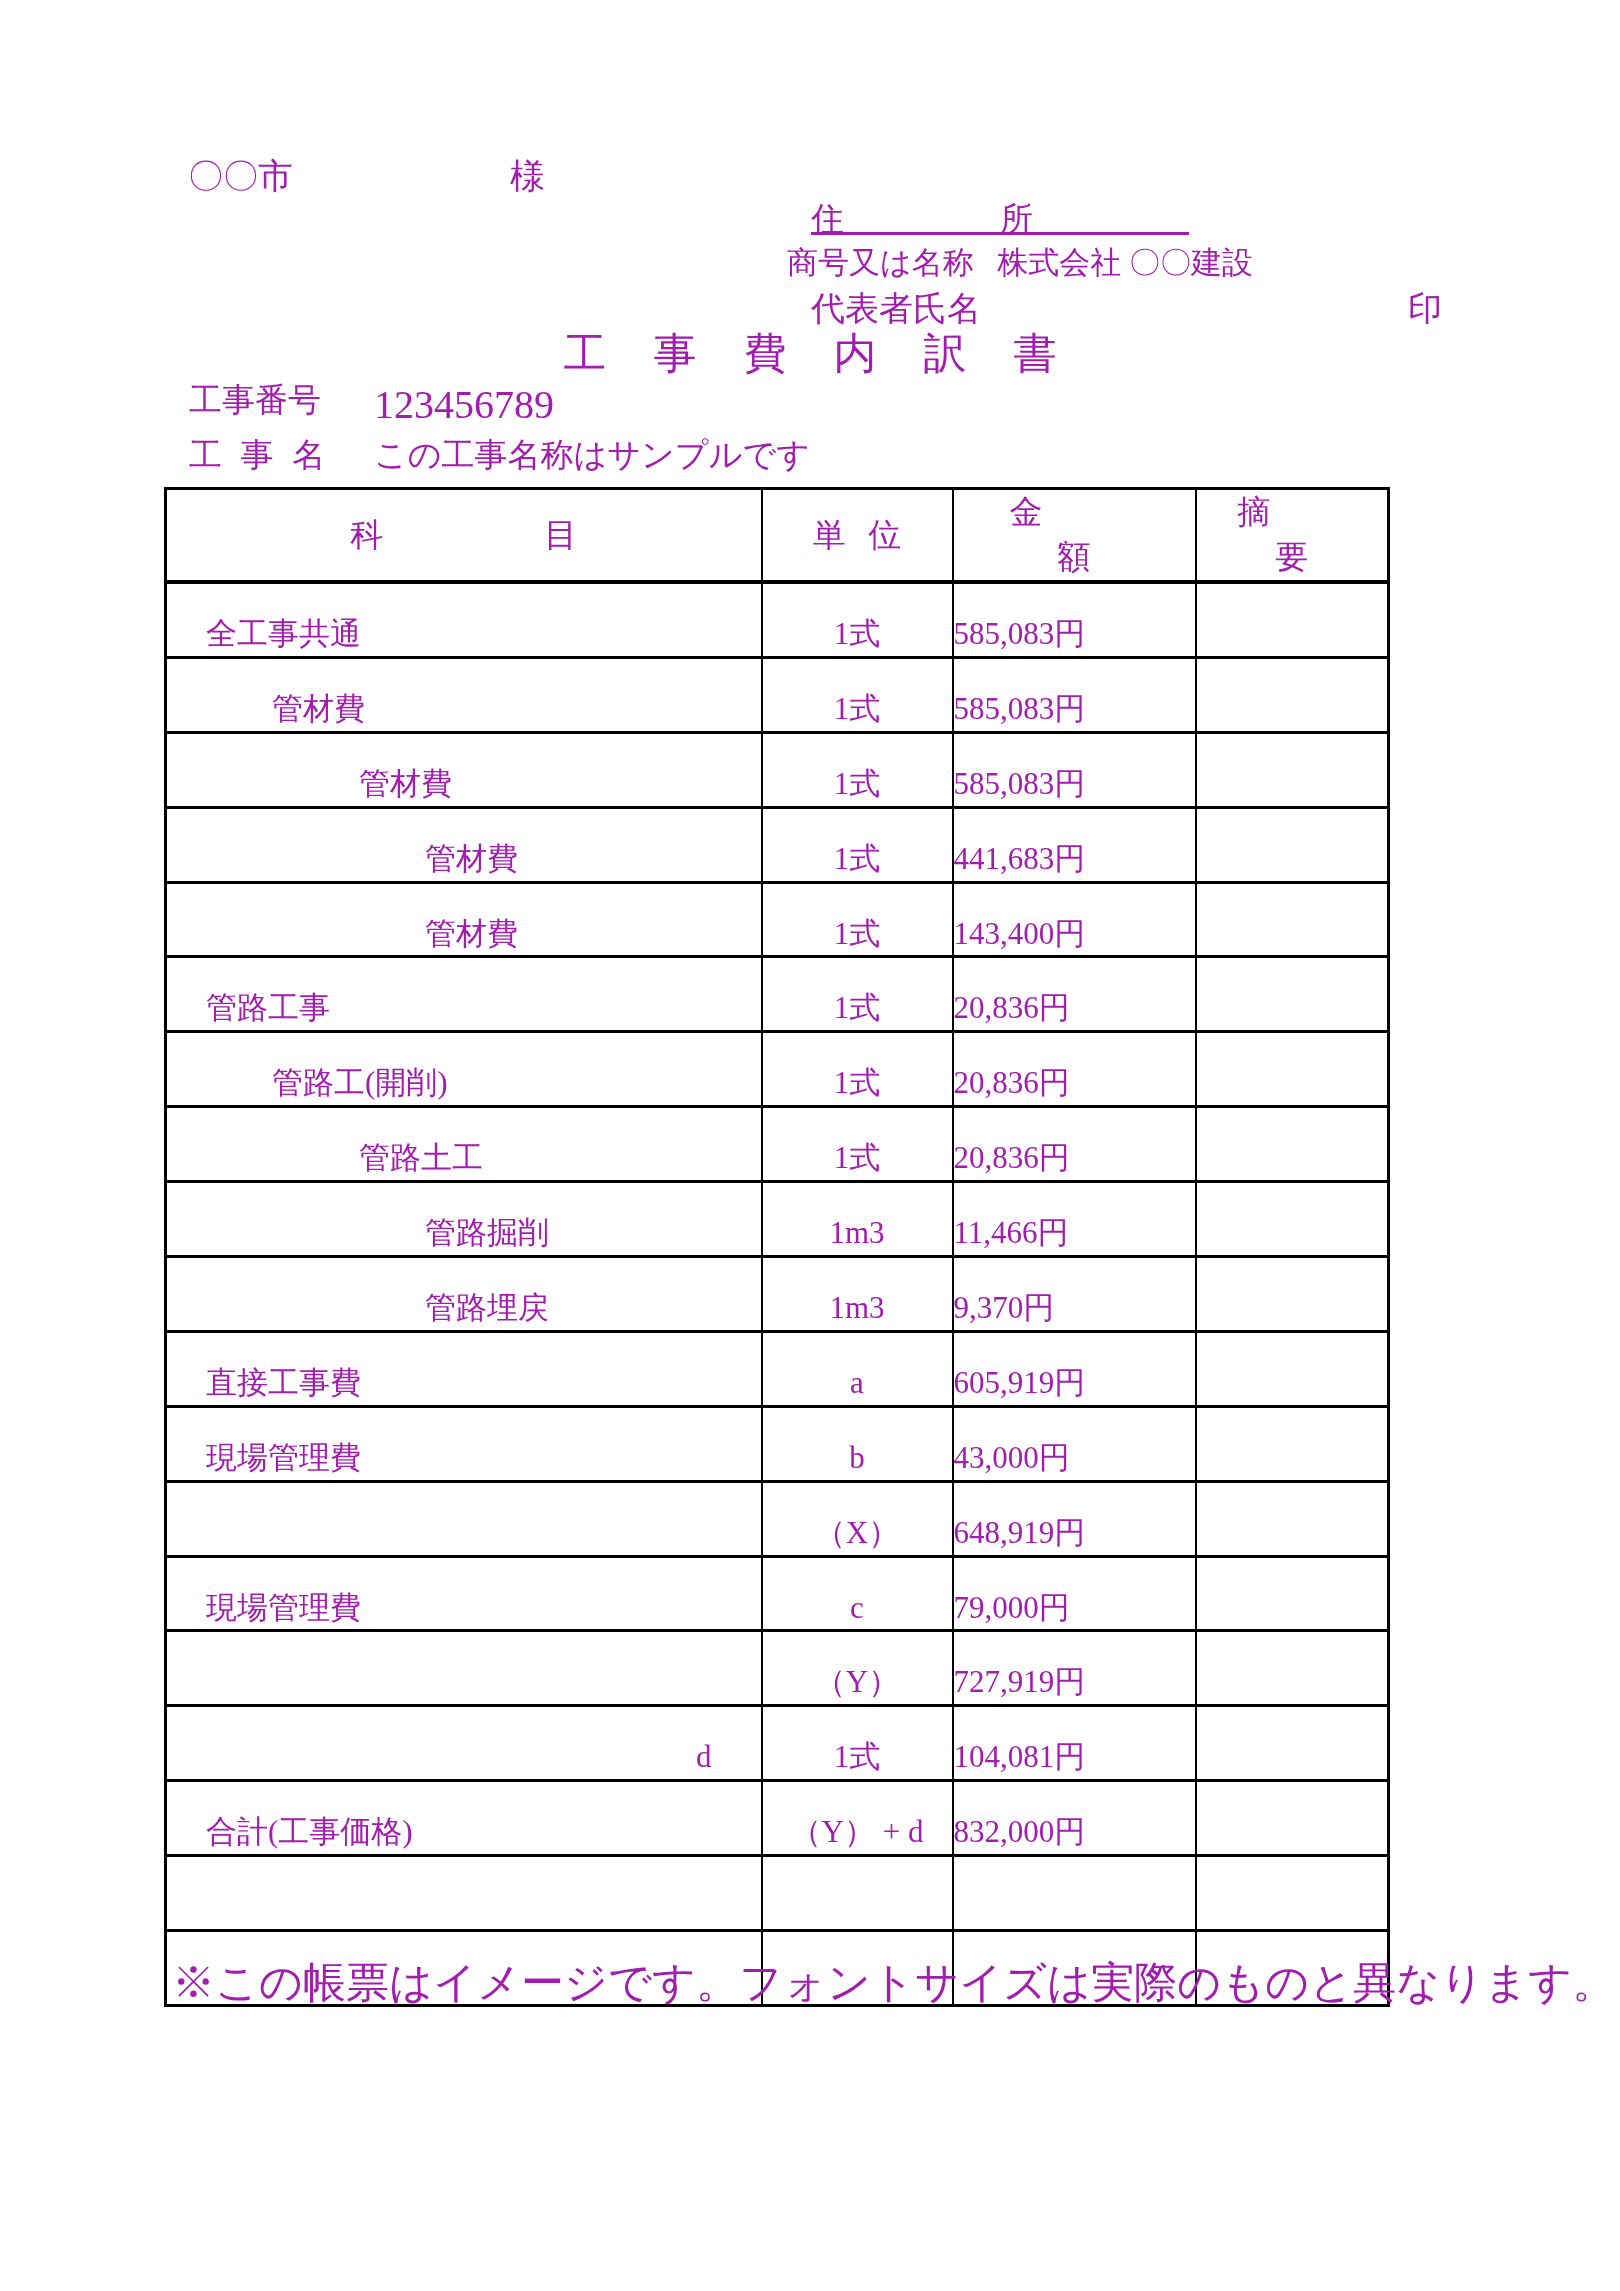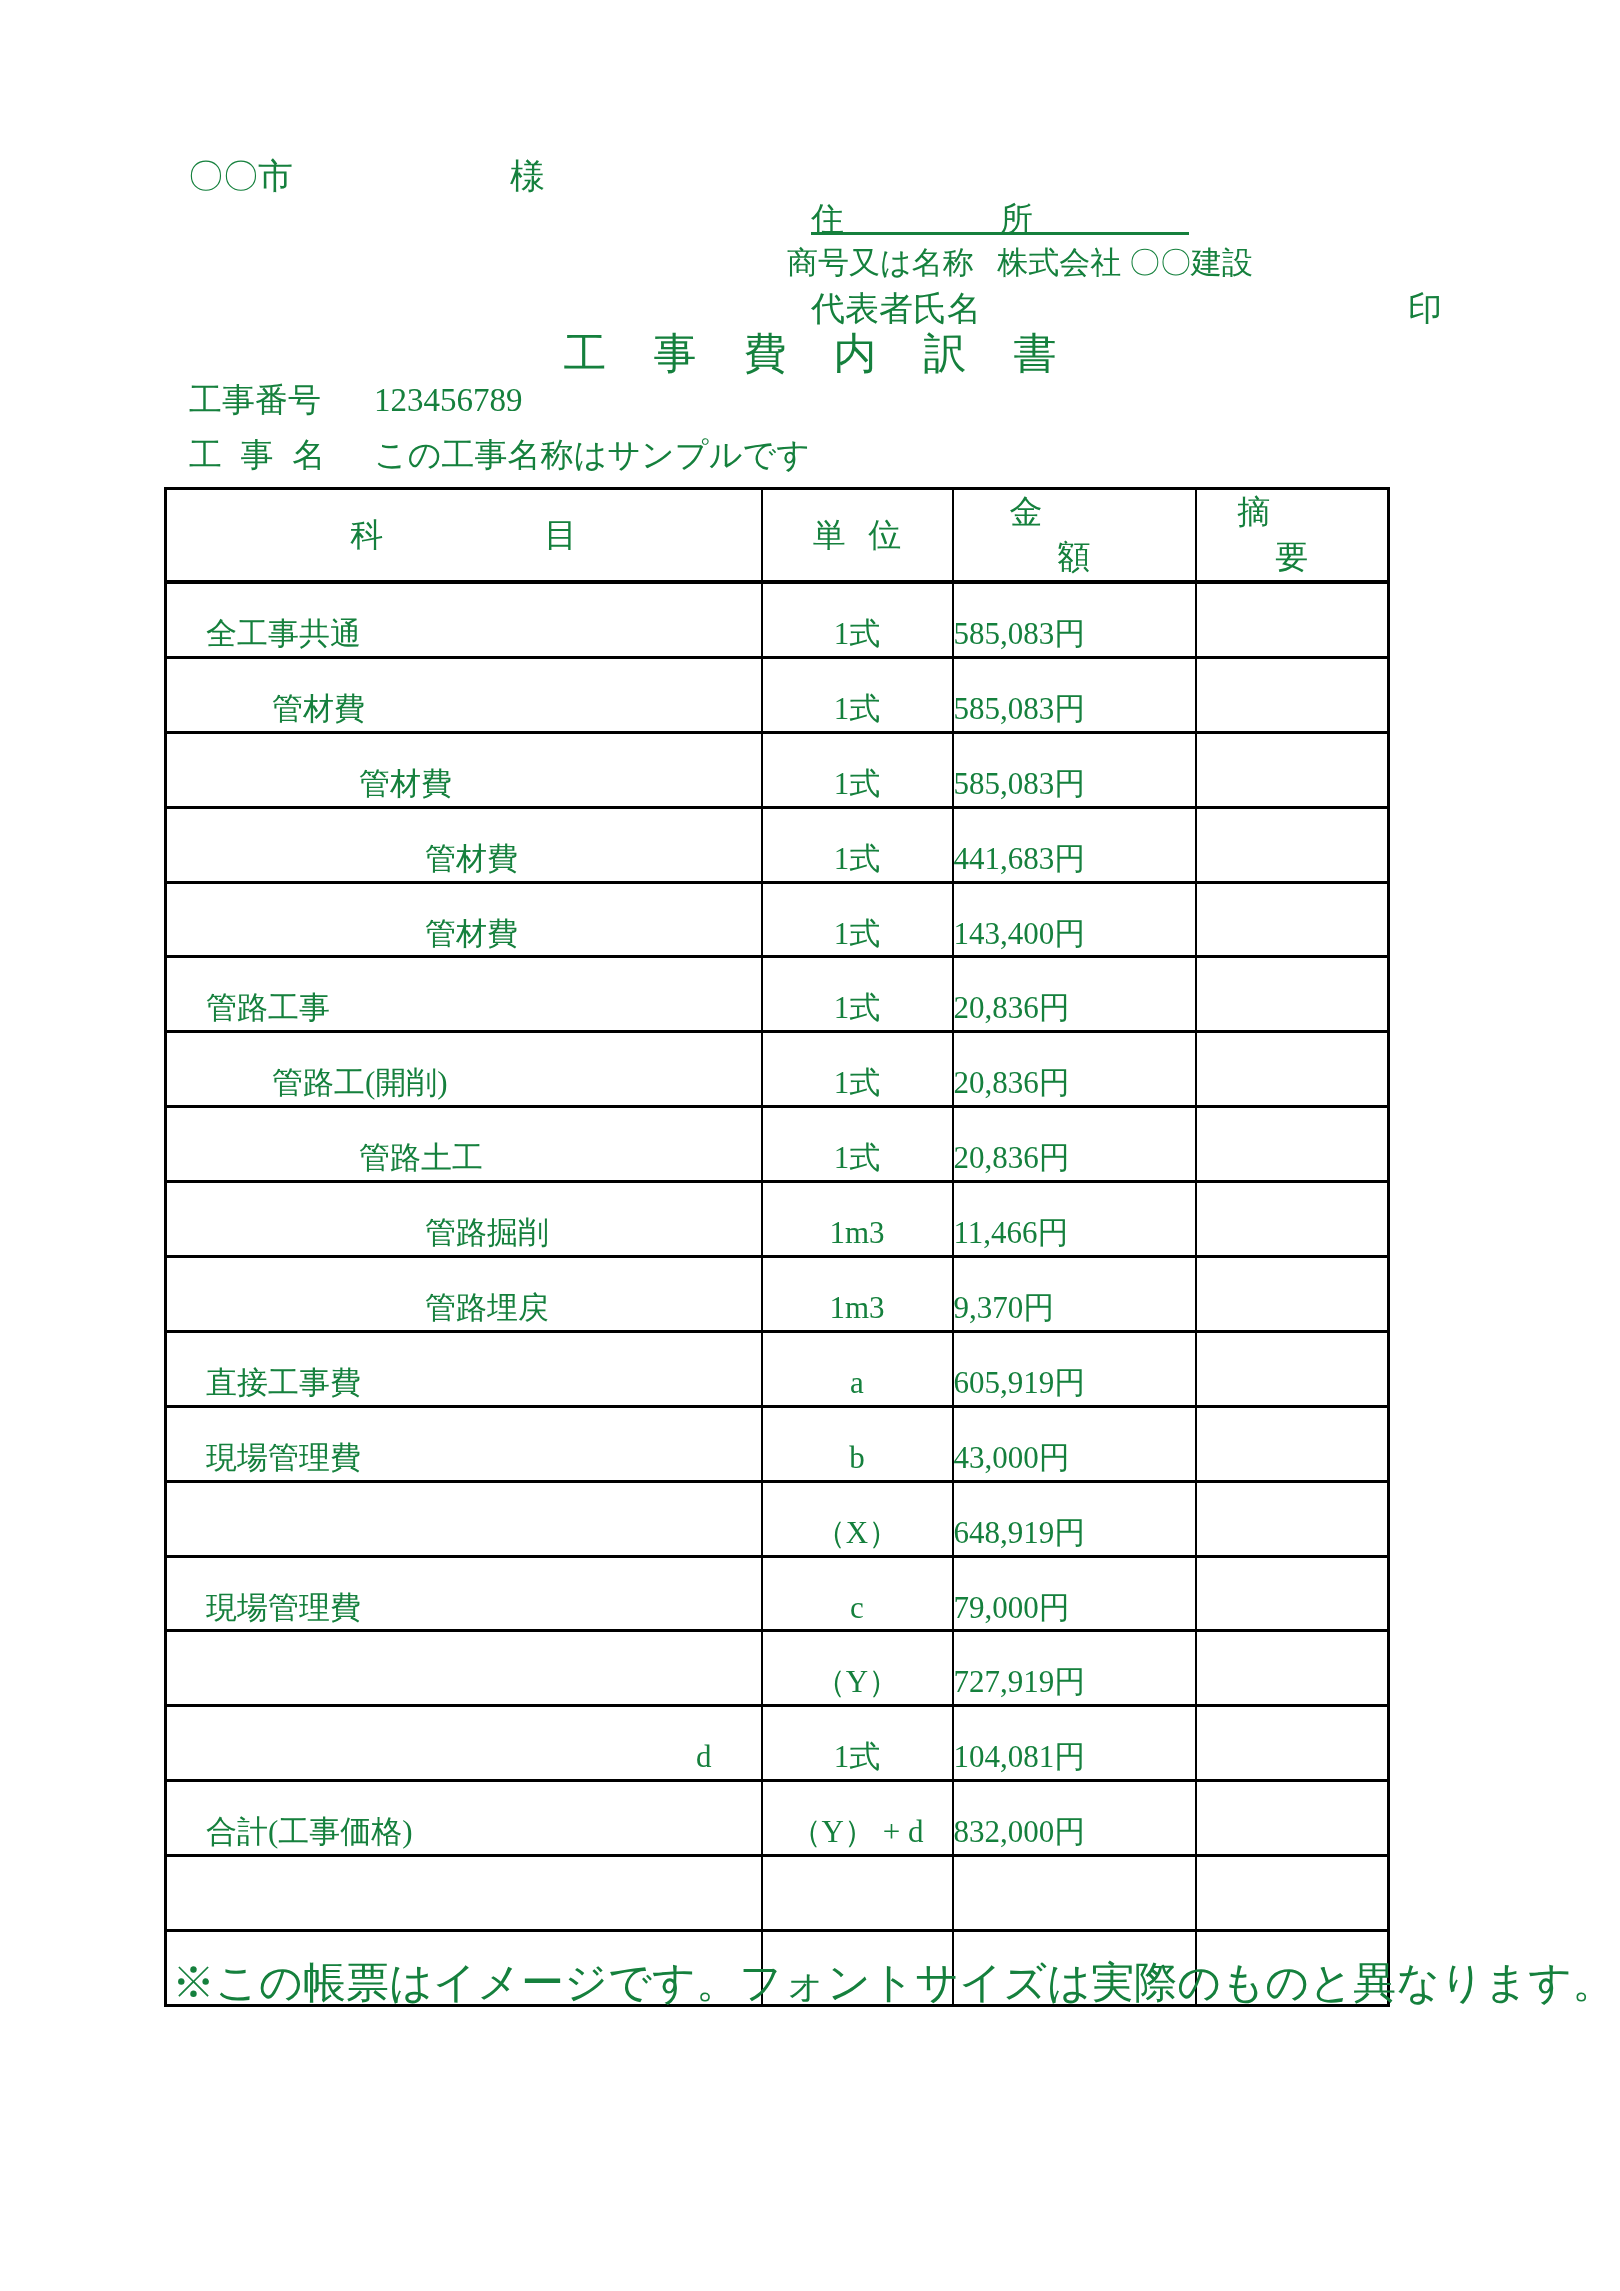--- a/index.html
+++ b/index.html
@@ -1,40 +1,40 @@
 <!DOCTYPE html>
 <html><head>
 <meta charset="utf-8">
 <style>
   html,body{margin:0;padding:0;background:#e8e8e8;}
   .page{
     position:relative;
     width:1620px;height:2292px;
     background:#ffffff;
     font-family:"Liberation Serif","DejaVu Serif",serif;
-    color:#15803d;
+    color:#a21caf;
     overflow:hidden;
   }
   .abs{position:absolute;white-space:nowrap;line-height:1.15;}
 
   
   .recipient{left:188px;top:157px;font-size:35px;}
   .honorific{left:510px;top:157px;font-size:35px;}
   .addr-line{left:811px;top:201px;font-size:33px;}
   .ls-jusho{letter-spacing:156px;margin-right:-156px;text-decoration:underline;}
   .company-line{left:787px;top:245px;font-size:31px;}
   .company-value{margin-left:23.5px;}
   .rep-line{left:811px;top:289px;font-size:34px;}
   .seal{left:1408px;top:289px;font-size:34px;}
 
   .doc-title{left:0;top:329px;width:100%;text-align:center;font-size:43px;}
   .ls-title{letter-spacing:47px;margin-right:-47px;}
 
   .pn-label{left:189px;top:382px;font-size:33px;}
-  .pn-value{left:374px;top:382px;font-size:33px;}
+  .pn-value{left:374px;top:382px;font-size:40px;}
   .pname-label{left:189px;top:437px;font-size:33px;}
   .ls-koujimei{letter-spacing:18.6px;margin-right:-18.6px;}
   .pname-value{left:374px;top:437px;font-size:33px;}
 
   
   .tbl-wrap{position:absolute;left:164px;top:487px;}
   table{border-collapse:collapse;table-layout:fixed;}
   col.c1{width:596px;} col.c2{width:191px;} col.c3{width:243px;} col.c4{width:193px;}
   table{border:3.9px solid #000;}
   th,td{border-left:2px solid #000;border-right:2px solid #000;

